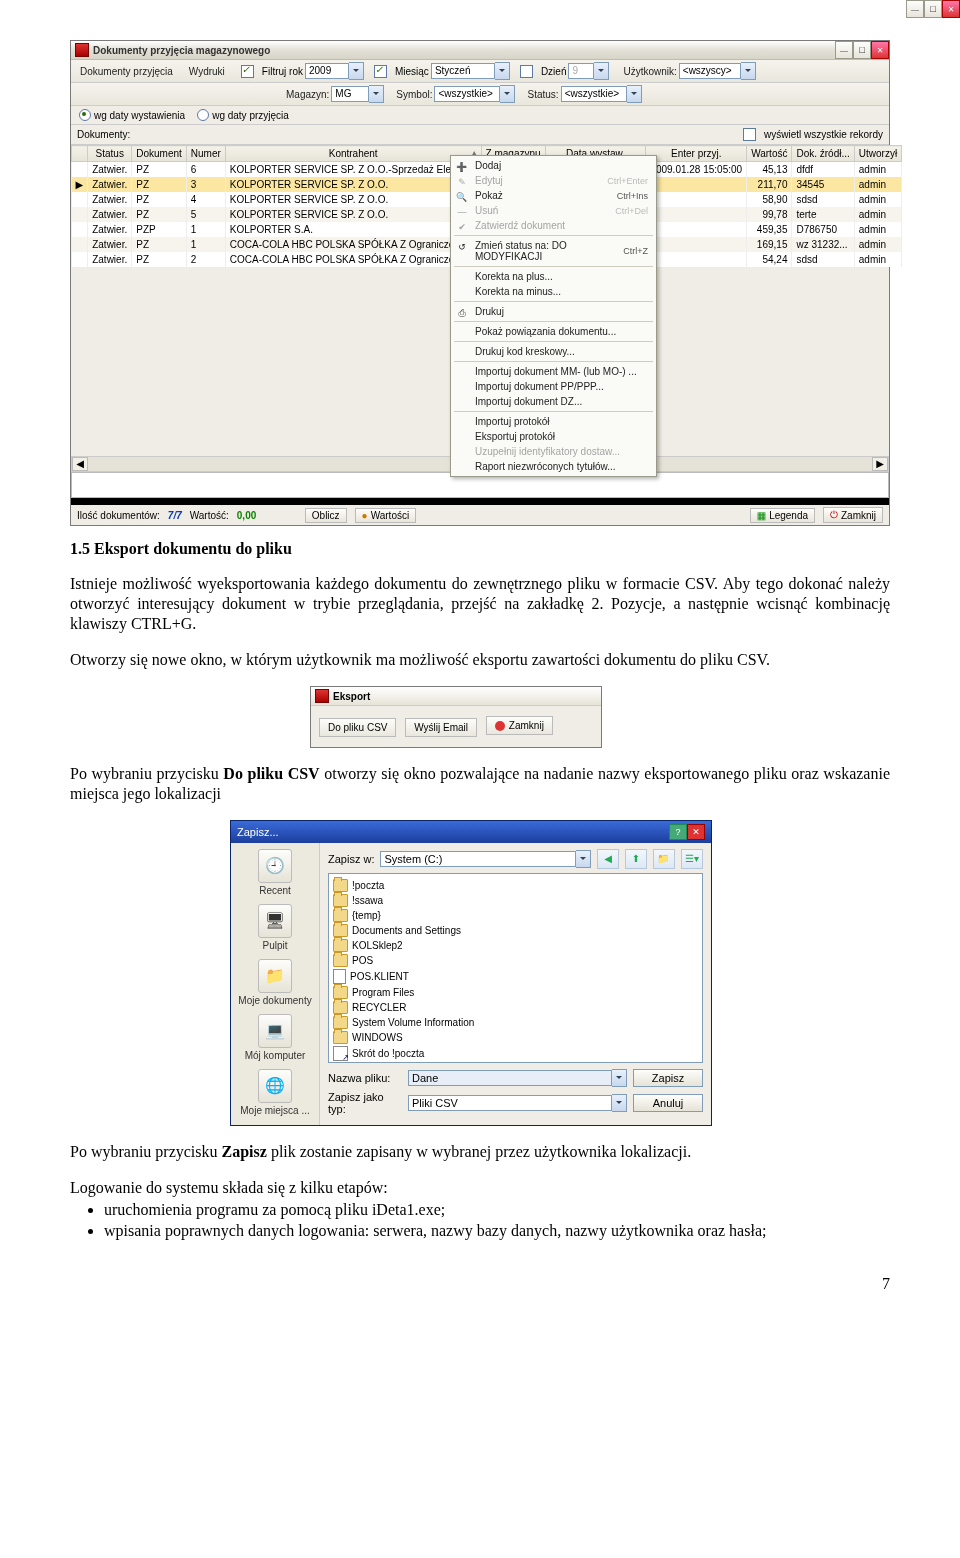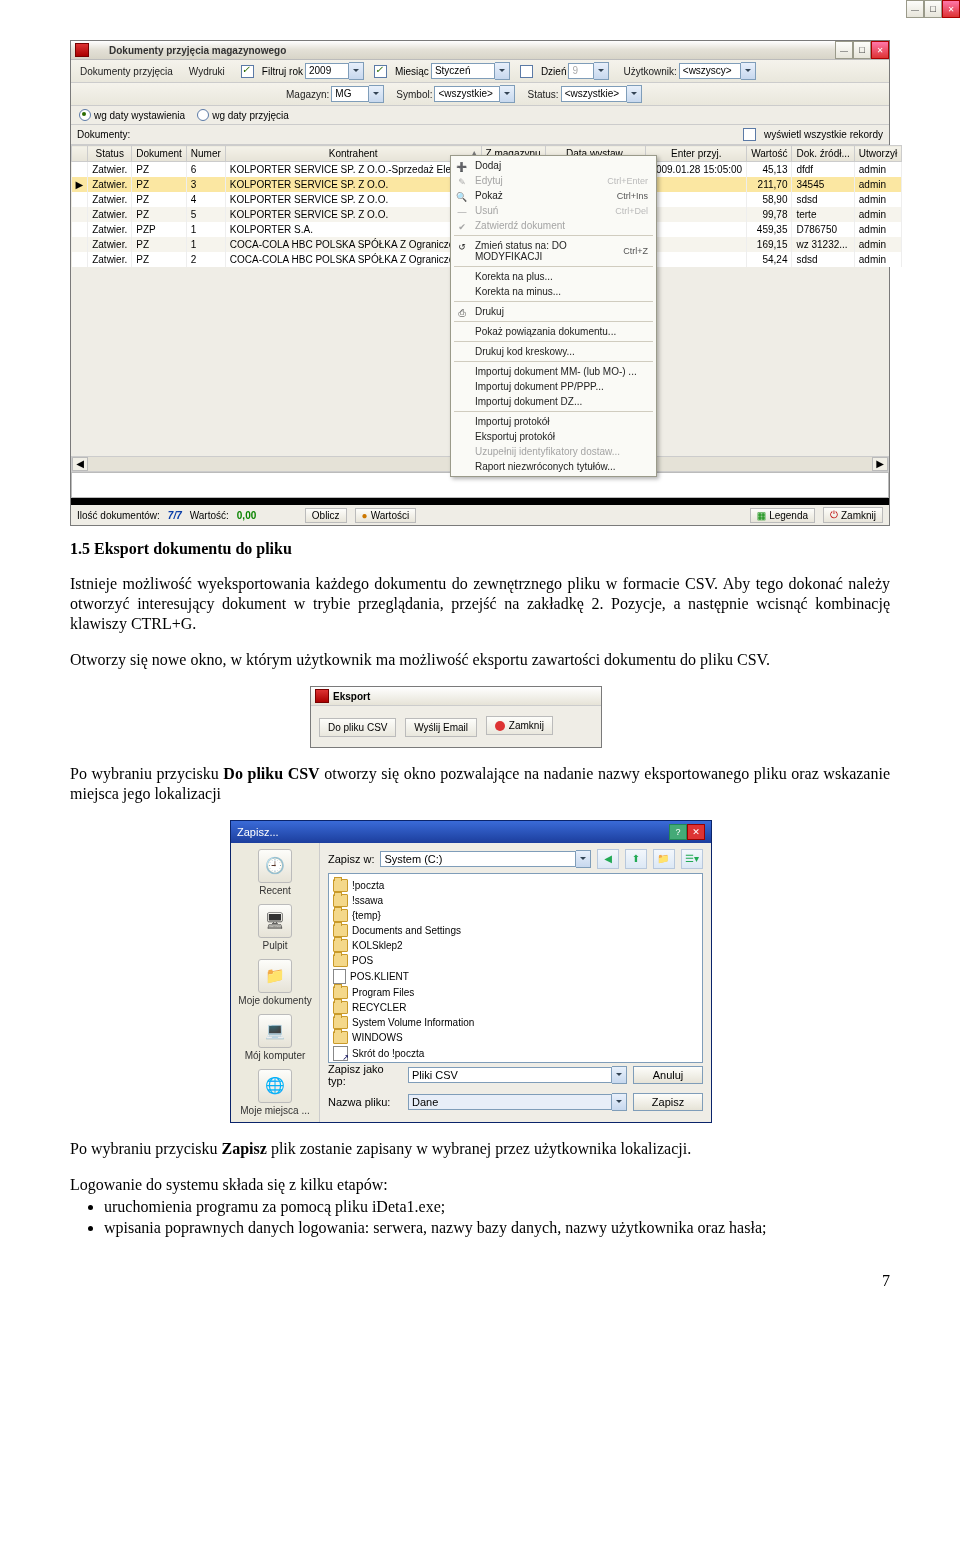--- a/index.html
+++ b/index.html
@@ -3,21 +3,21 @@
 <meta charset="utf-8">
 <style>
 body { margin:0; font-family:"Times New Roman",serif; background:#fff; color:#000; width:960px; }
 .page { padding:40px 70px; }
 .sans { font-family:Tahoma,Arial,sans-serif; }
 
 
 .appwin { border:1px solid #7a7a7a; background:#efede6; font-size:10px; margin:0 0 14px 0; position:relative; }
 .titlebar { display:flex; align-items:center; justify-content:space-between; position:relative;
   background:linear-gradient(#fff,#e3e0d6 50%,#d7d4c8); height:18px; padding:0 2px; border-bottom:1px solid #bbb; }
-.titlebar .tleft { display:flex; align-items:center; gap:20px; padding-left:2px; }
+.titlebar .tleft { display:flex; align-items:center; gap:4px; padding-left:2px; }
 .tb-icon { width:12px; height:12px; background:linear-gradient(#d33,#a00); border:1px solid #700; }
 .tb-title { color:#333; font-weight:bold; }
 .winbtns { display:flex; gap:0; position:absolute; right:0; top:0; }
 .winbtn { width:16px; height:16px; border:1px solid #9a9a8a; background:linear-gradient(#fdfdfb,#e7e5da); display:flex; align-items:center; justify-content:center; font-size:8px; color:#444; }
 .winbtn.close { background:linear-gradient(#f7a,#d33); color:#fff; border-color:#a00; }
 .winbtn.close::before{content:"✕";}
 
 .toolbar { display:flex; align-items:center; gap:2px; padding:2px 3px; border-bottom:1px solid #ccc; background:linear-gradient(#f5f3ec,#e9e7dc); }
 .tbtn { padding:1px 5px; border:1px solid transparent; color:#222; display:flex; align-items:center; gap:2px; white-space:nowrap; }
 .tbtn+.tbtn { margin-left:2px; }
@@ -535,36 +535,36 @@
             </div>
             <div class="fitem">
               <span class="folder-icon"></span>
               <span>WINDOWS</span>
             </div>
             <div class="fitem">
               <span class="shortcut-icon"></span>
               <span>Skrót do !poczta</span>
             </div>
           </div>
+      <div class="row" style="margin-top:6px">
+        <span style="width:74px">Nazwa pliku:</span>
+        <span class="combo" style="flex:1">
+              <span class="cv" style="flex:1;background:#e8eef8">Dane</span>
+              <span class="cd"></span>
+            </span>
+        <span class="savebtn">Zapisz</span>
+      </div>
       <div class="row">
         <span style="width:74px">Zapisz jako typ:</span>
         <span class="combo" style="flex:1">
               <span class="cv" style="flex:1">Pliki CSV</span>
               <span class="cd"></span>
             </span>
         <span class="savebtn">Anuluj</span>
       </div>
-      <div class="row" style="margin-top:6px">
-        <span style="width:74px">Nazwa pliku:</span>
-        <span class="combo" style="flex:1">
-              <span class="cv" style="flex:1;background:#e8eef8">Dane</span>
-              <span class="cd"></span>
-            </span>
-        <span class="savebtn">Zapisz</span>
-      </div>
     </div>
   </div>
 </div>
 
 <p class="body-text">Po wybraniu przycisku <b>Zapisz</b> plik zostanie zapisany w wybranej przez użytkownika lokalizacji.</p>
 
 <p class="body-text" style="margin-bottom:2px">Logowanie do systemu składa się z kilku etapów:</p>
 <ul class="bul body-text" id="bul">
       <li>uruchomienia programu za pomocą pliku iDeta1.exe;</li>
       <li>wpisania poprawnych danych logowania: serwera, nazwy bazy danych, nazwy użytkownika oraz hasła;</li>

